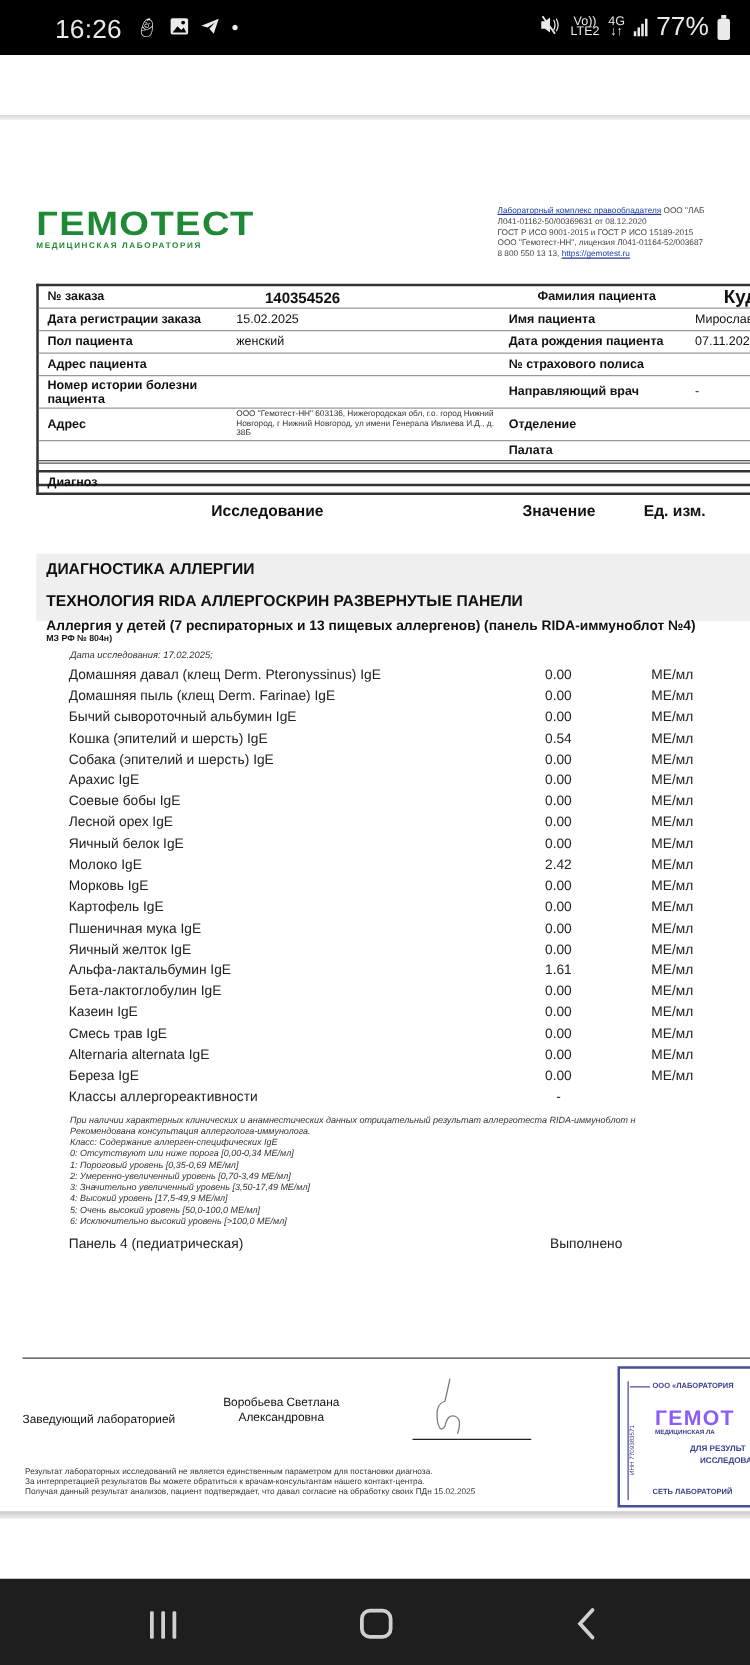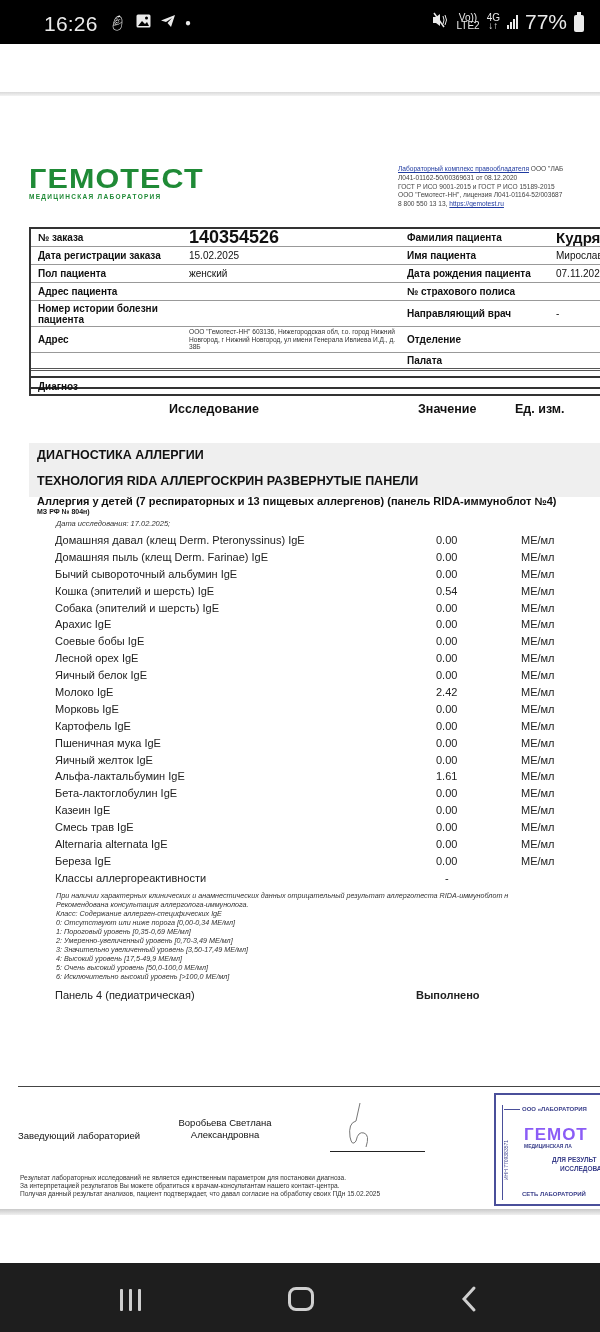--- a/index.html
+++ b/index.html
@@ -35,21 +35,21 @@
   .lab-info a { color: #1f3aa0; text-decoration: underline; }
 
   
   .info { position: absolute; left: 29px; top: 131px; width: 600px; border: 2px solid #333; border-right: none; }
   .info .row { display: flex; border-bottom: 1px solid #999; font-size: 10px; }
   .info .row:last-child { border-bottom: none; }
   .info .c-lab { width: 158px; padding-left: 7px; font-weight: 700; display: flex; align-items: center; }
   .info .c-val { width: 216px; padding-left: 0; display: flex; align-items: center; }
   .info .c-lab2 { width: 151px; padding-left: 2px; font-weight: 700; display: flex; align-items: center; }
   .info .c-val2 { flex: 1; display: flex; align-items: center; white-space: nowrap; }
-  .info .order-no { font-size: 18px; font-weight: 700; }
+  .info .order-no { font-size: 12px; font-weight: 700; margin-left: 23px; }
   .info .surname { font-size: 15px; font-weight: 700; }
   .info .addr { font-size: 6.6px; line-height: 7.6px; color: #333; }
   .info .double-line { border-bottom: 3px double #555; }
 
   .diag { position: absolute; left: 29px; top: 280px; width: 600px; height: 20px; border: 2px solid #333; border-right: none; font-size: 10px; font-weight: 700; padding-left: 7px; display: flex; align-items: center; }
 
   .col-head { position: absolute; top: 306px; font-size: 12.5px; font-weight: 700; }
 
   
   .section-band { position: absolute; left: 29px; top: 347px; width: 600px; height: 54px; background: #efefef; }
@@ -337,21 +337,21 @@
       <div>0: Отсутствуют или ниже порога [0,00-0,34 МЕ/мл]</div>
       <div>1:  Пороговый уровень [0,35-0,69 МЕ/мл]</div>
       <div>2: Умеренно-увеличенный уровень [0,70-3,49 МЕ/мл]</div>
       <div>3: Значительно увеличенный уровень [3,50-17,49 МЕ/мл]</div>
       <div>4: Высокий уровень [17,5-49,9 МЕ/мл]</div>
       <div>5: Очень высокий уровень [50,0-100,0 МЕ/мл]</div>
       <div>6: Исключительно высокий уровень [&gt;100,0 МЕ/мл]</div>
     </div>
 
     <div class="panel-line" style="left:55px;">Панель 4 (педиатрическая)</div>
-    <div class="panel-line" style="left:416px;font-weight:bold;">Выполнено</div>
+    <div class="panel-line" style="left:440px;">Выполнено</div>
 
     <div class="sig-rule"></div>
     <div class="sig-role">Заведующий лабораторией</div>
     <div class="sig-name">
       <div>Воробьева Светлана</div>
       <div>Александровна</div>
     </div>
     <div class="sig-img">
       <svg width="40" height="50" viewBox="0 0 40 50">
           <path d="M22 2 L18 20 Q10 22 12 36 Q14 46 18 40 Q20 30 26 32 Q32 34 28 46" fill="none" stroke="#777" stroke-width="1"></path>

